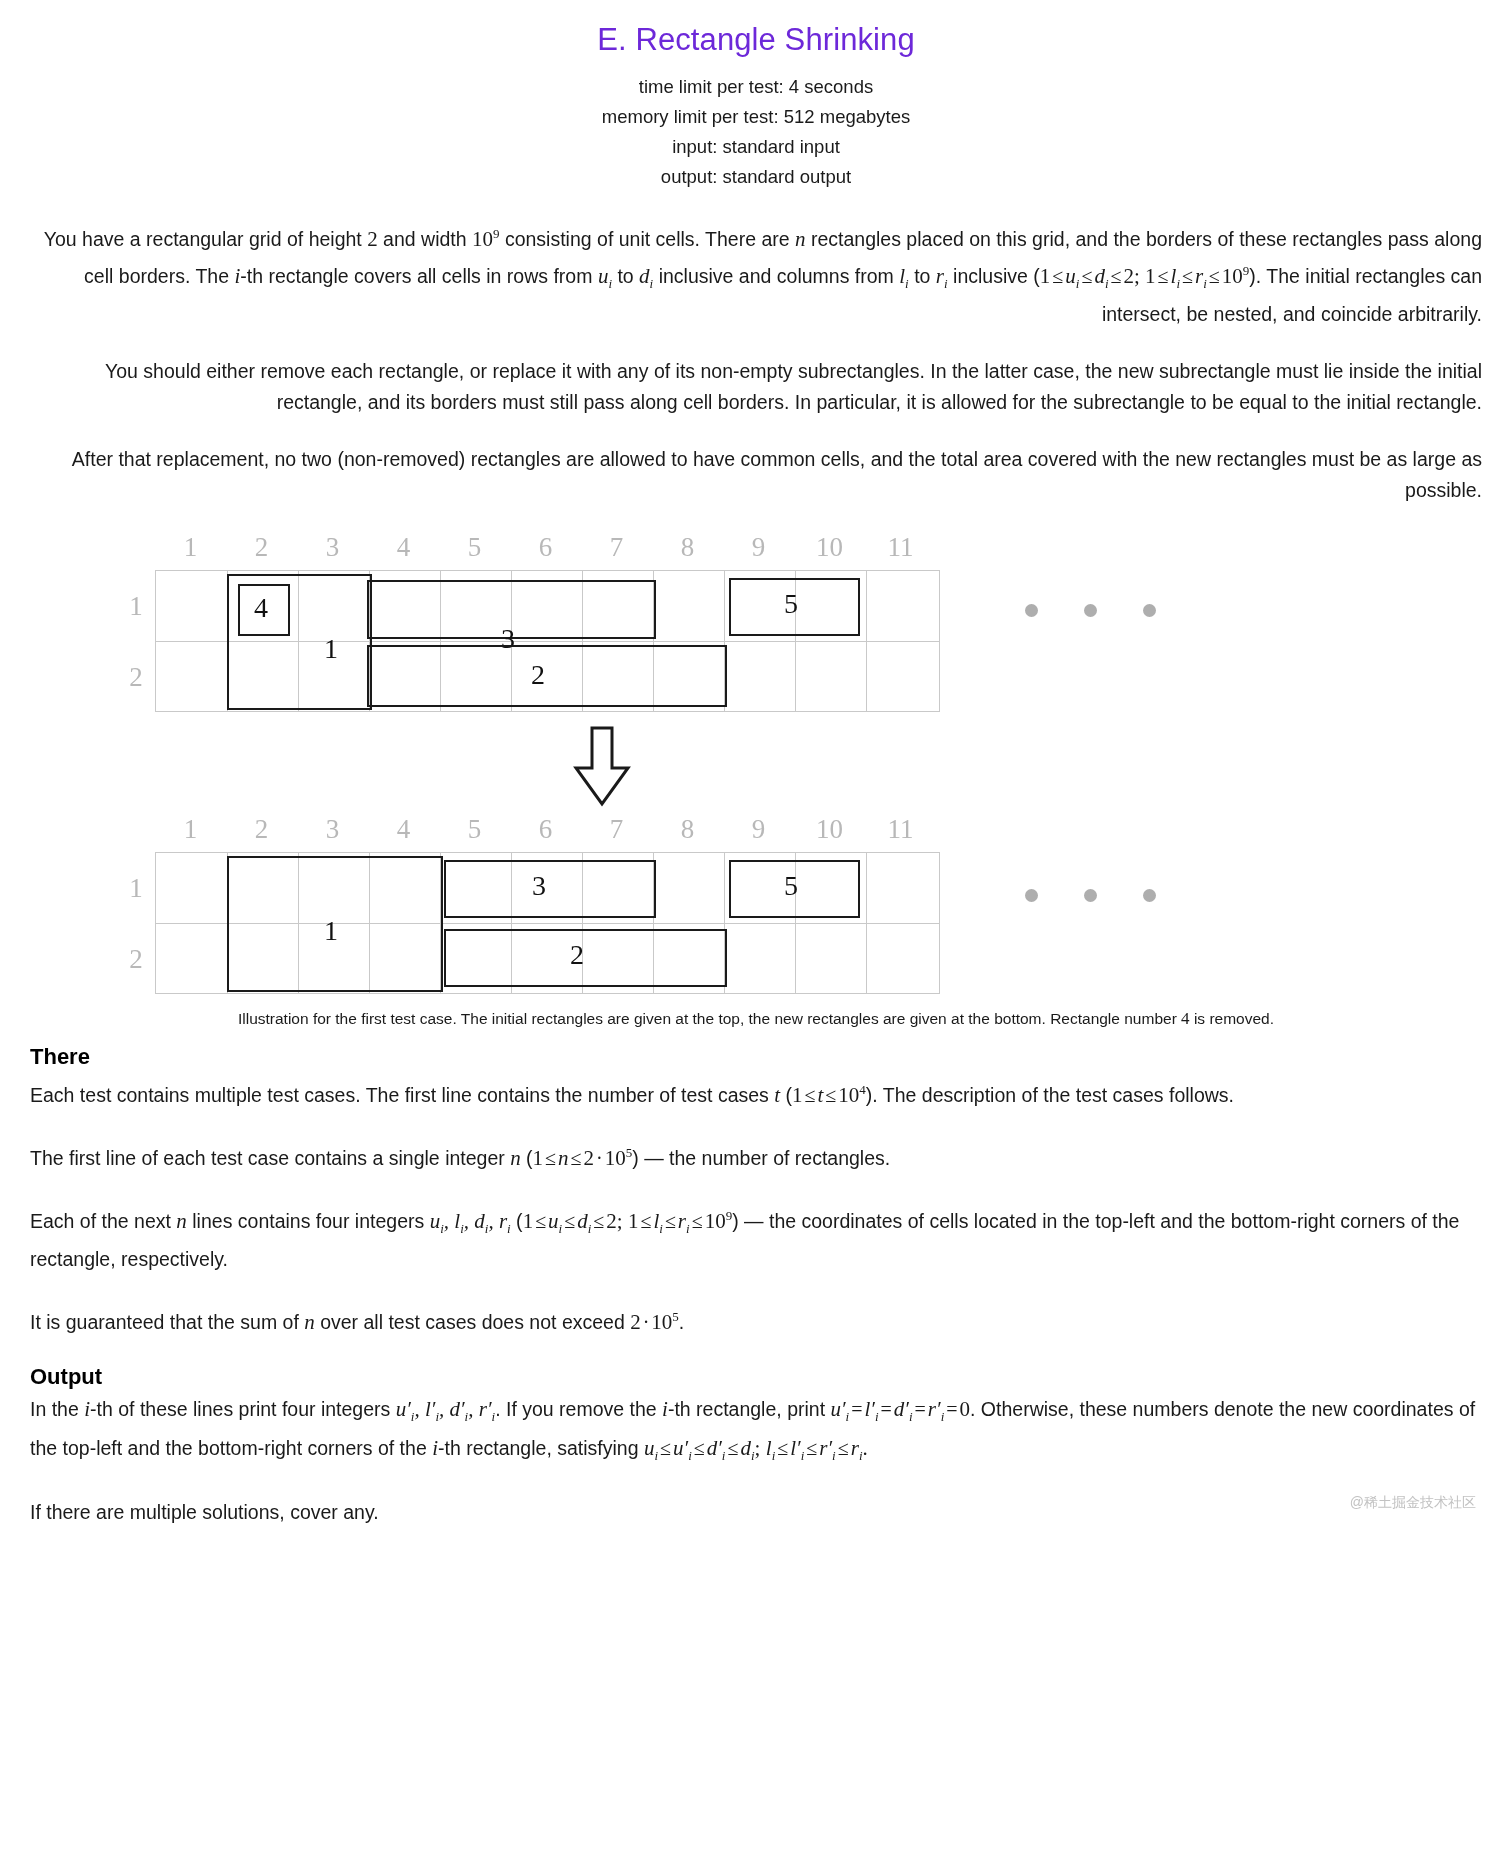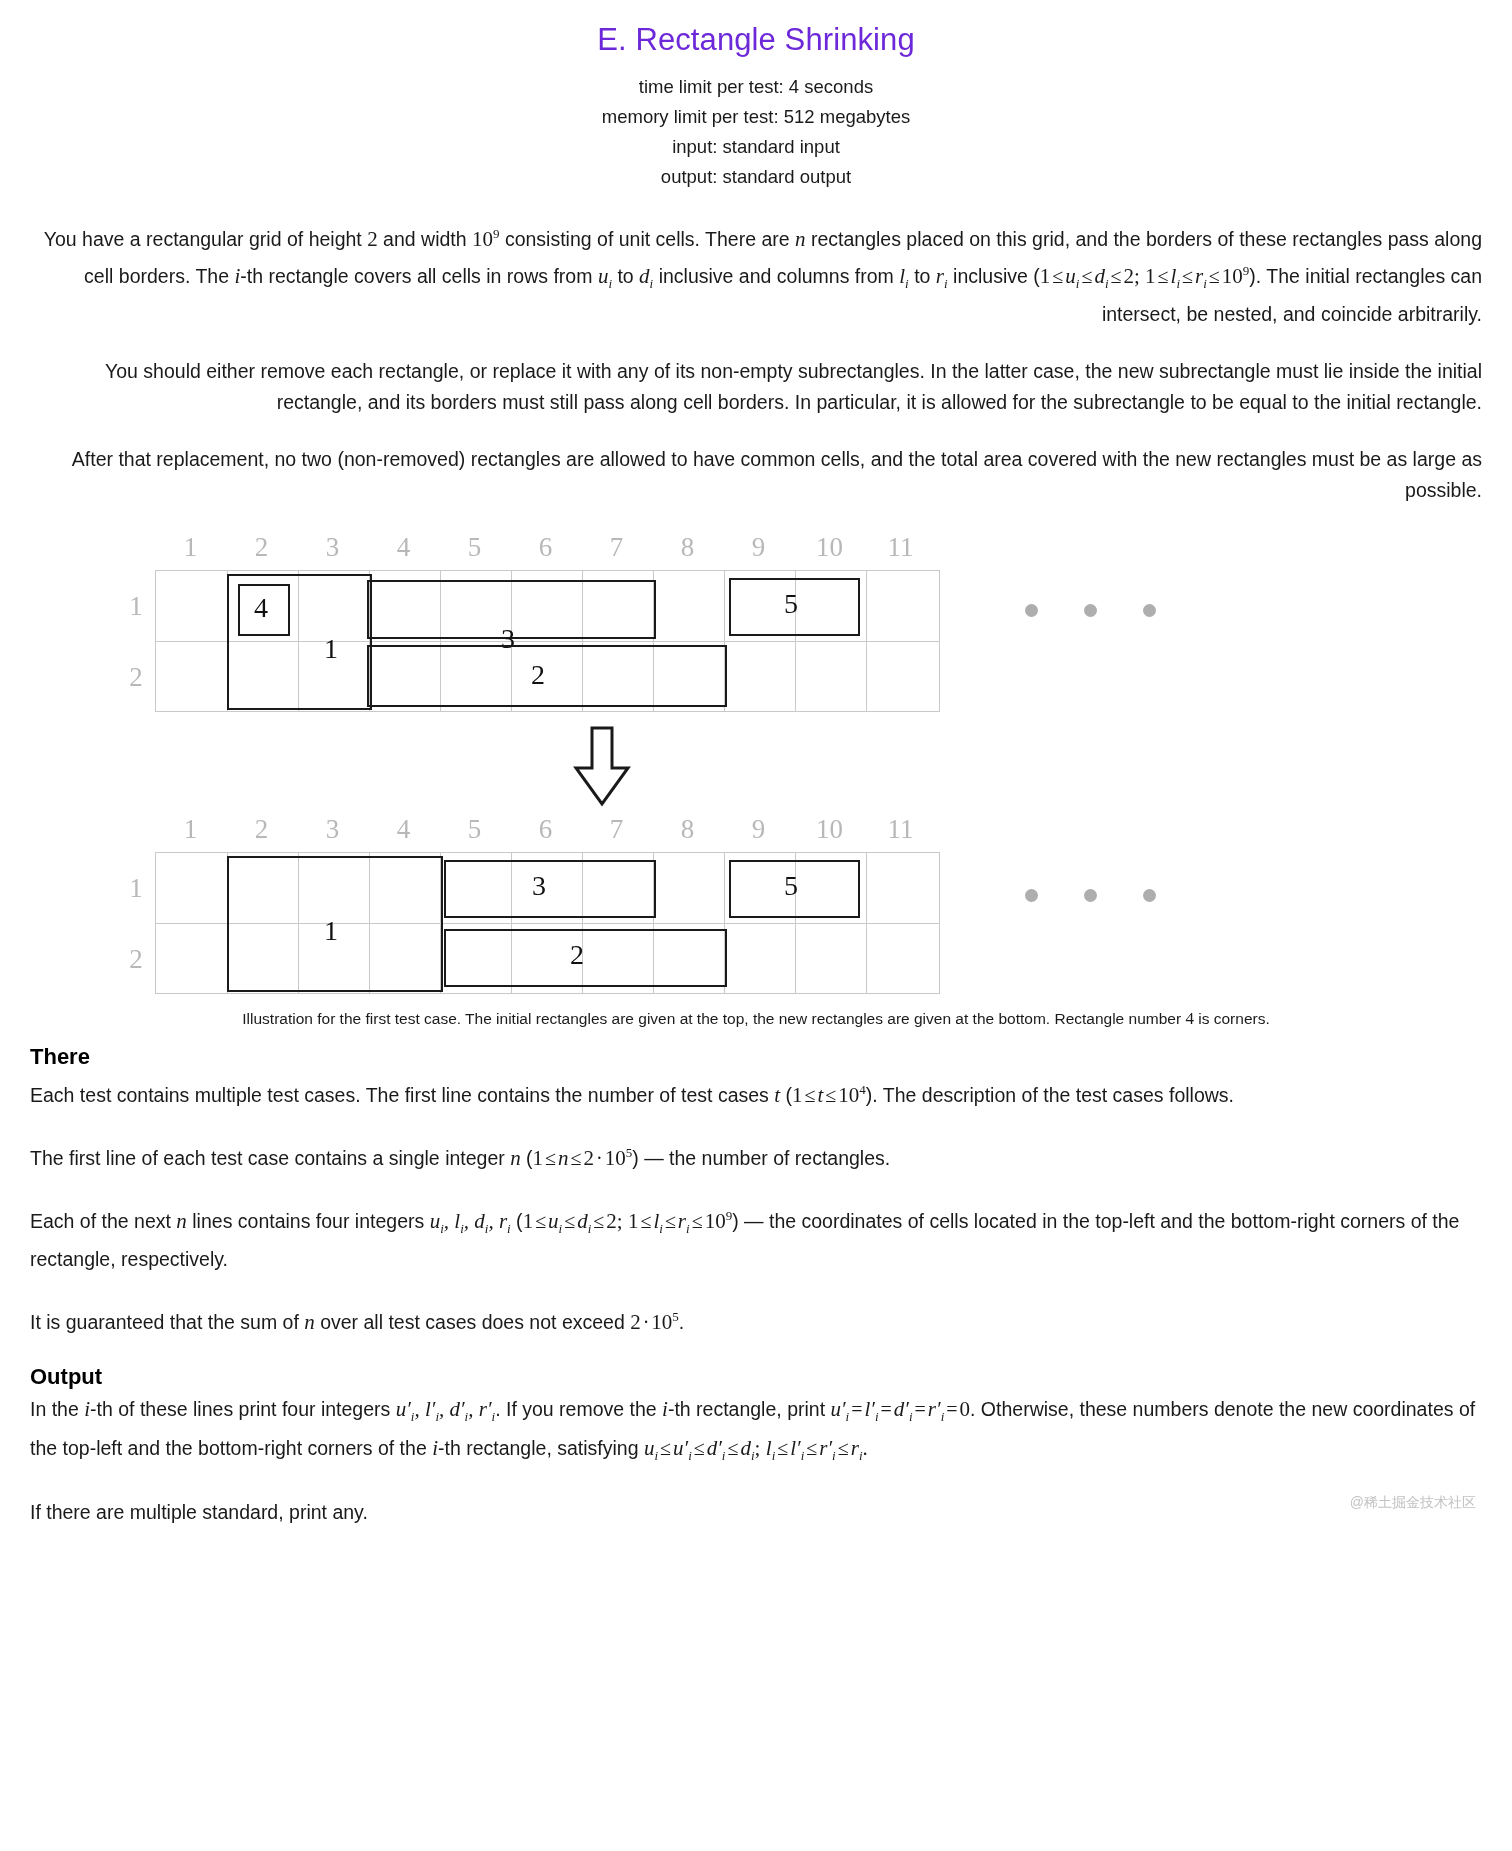--- a/index.html
+++ b/index.html
@@ -240,38 +240,38 @@
         </div>
       </div>
 
       <div class="dots" style="left:995px; top:75px;">
         <span class="dot"></span>
         <span class="dot"></span>
         <span class="dot"></span>
       </div>
     </div>
 
-    <div class="caption"><span>Illustration for the first test case. The initial rectangles are given at the top, the new rectangles are given at the bottom. Rectangle number </span><span class="mn">4</span><span> is corners.</span></div>
+    <div class="caption"><span>Illustration for the first test case. The initial rectangles are given at the top, the new rectangles are given at the bottom. Rectangle number </span><span class="mn">4</span><span> is removed.</span></div>
   </div>
 
   <div>
     <div class="sec-head">There</div>
 
     <p class="sec-body"><span>Each test contains multiple test cases. The first line contains the number of test cases </span><span class="m">t</span><span> (</span><span class="mn"><span class="mn">1</span><span class="op">≤</span><span class="m">t</span><span class="op">≤</span><span class="mn">10<sup>4</sup></span></span><span>). The description of the test cases follows.</span></p>
 
     <p class="sec-body"><span>The first line of each test case contains a single integer </span><span class="m">n</span><span> (</span><span class="mn"><span class="mn">1</span><span class="op">≤</span><span class="m">n</span><span class="op">≤</span><span class="mn">2</span><span class="op">·</span><span class="mn">10<sup>5</sup></span></span><span>) — the number of rectangles.</span></p>
 
     <p class="sec-body"><span>Each of the next </span><span class="m">n</span><span> lines contains four integers </span><span class="m">u<sub>i</sub>, l<sub>i</sub>, d<sub>i</sub>, r<sub>i</sub></span><span> (</span><span class="mn"><span class="mn">1</span><span class="op">≤</span><span class="m">u<sub>i</sub></span><span class="op">≤</span><span class="m">d<sub>i</sub></span><span class="op">≤</span><span class="mn">2</span><span class="mn">;&nbsp;</span><span class="mn">1</span><span class="op">≤</span><span class="m">l<sub>i</sub></span><span class="op">≤</span><span class="m">r<sub>i</sub></span><span class="op">≤</span><span class="mn">10<sup>9</sup></span></span><span>) — the coordinates of cells located in the top-left and the bottom-right corners of the rectangle, respectively.</span></p>
 
     <p class="sec-body"><span>It is guaranteed that the sum of </span><span class="m">n</span><span> over all test cases does not exceed </span><span class="mn"><span class="mn">2</span><span class="op">·</span><span class="mn">10<sup>5</sup></span></span><span>.</span></p>
   </div>
 
   <div>
     <div class="sec-head">Output</div>
 
 
     <p class="sec-body"><span>In the </span><span class="m">i</span><span>-th of these lines print four integers </span><span class="m">u′<sub>i</sub>, l′<sub>i</sub>, d′<sub>i</sub>, r′<sub>i</sub></span><span>. If you remove the </span><span class="m">i</span><span>-th rectangle, print </span><span class="mn"><span class="m">u′<sub>i</sub></span><span class="op">=</span><span class="m">l′<sub>i</sub></span><span class="op">=</span><span class="m">d′<sub>i</sub></span><span class="op">=</span><span class="m">r′<sub>i</sub></span><span class="op">=</span><span class="mn">0</span></span><span>. Otherwise, these numbers denote the new coordinates of the top-left and the bottom-right corners of the </span><span class="m">i</span><span>-th rectangle, satisfying </span><span class="mn"><span class="m">u<sub>i</sub></span><span class="op">≤</span><span class="m">u′<sub>i</sub></span><span class="op">≤</span><span class="m">d′<sub>i</sub></span><span class="op">≤</span><span class="m">d<sub>i</sub></span><span class="mn">;</span></span> <span class="mn"><span class="m">l<sub>i</sub></span><span class="op">≤</span><span class="m">l′<sub>i</sub></span><span class="op">≤</span><span class="m">r′<sub>i</sub></span><span class="op">≤</span><span class="m">r<sub>i</sub></span><span class="mn">.</span></span></p>
 
-    <p class="sec-body">If there are multiple standard, print any.</p>
+    <p class="sec-body">If there are multiple solutions, cover any.</p>
   </div>
 
   <div class="watermark">@稀土掘金技术社区</div>
 </div>
 
 </body></html>

